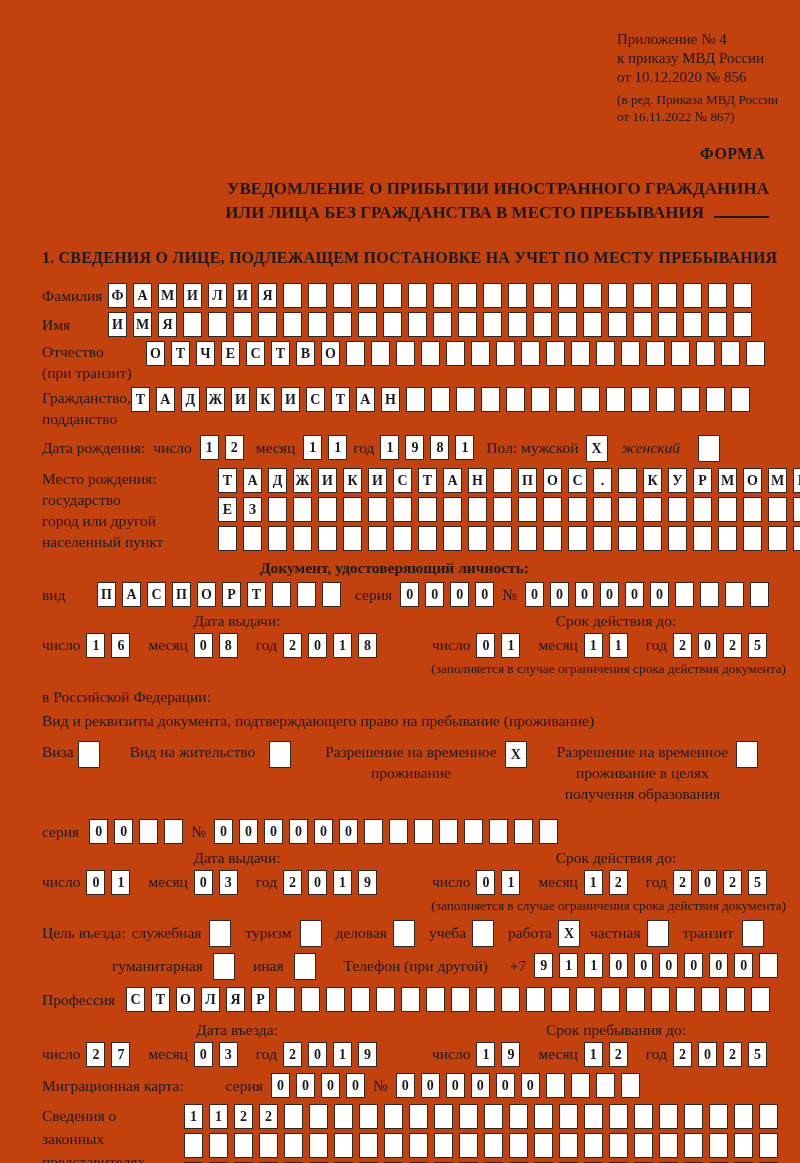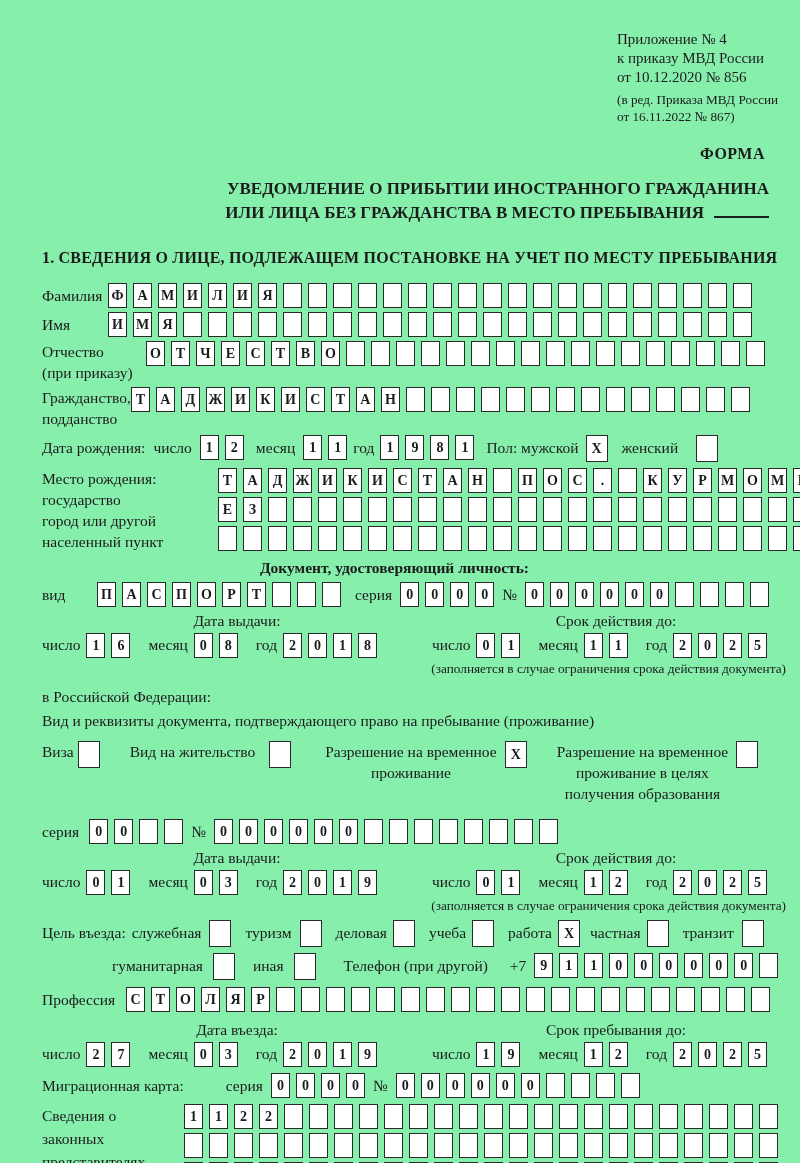--- a/index.html
+++ b/index.html
@@ -1,17 +1,17 @@
 <!DOCTYPE html>
 <html><head>
 <meta charset="utf-8">
 <style>
   html,body{margin:0;padding:0;background:#fff;}
   .page{width:800px;height:1163px;box-sizing:border-box;padding:30px 0 0 42px;
-        background:#86efac;font-family:"Liberation Serif",serif;color:#1b1b1b;overflow:hidden;}
+        background:#c2410c;font-family:"Liberation Serif",serif;color:#1b1b1b;overflow:hidden;}
 
   
   .hdr{margin-left:575px;font-size:15px;line-height:19px;}
   .hdr .sm{font-size:13.2px;line-height:17px;}
   .hdr .sm1{margin-top:4px;}
   .forma{width:723px;text-align:right;font-weight:bold;font-size:16px;margin-top:20px;letter-spacing:.5px;}
   .title{width:727px;text-align:right;font-weight:bold;font-size:17px;line-height:24px;margin-top:14px;}
   .blank{display:inline-block;width:55px;border-bottom:2px solid #1b1b1b;margin-left:10px;}
   .sec{margin-top:24px;margin-bottom:16px;font-weight:bold;font-size:16px;letter-spacing:.2px;}
 
@@ -130,21 +130,21 @@
         <span class="cell"></span>
         <span class="cell"></span>
         <span class="cell"></span>
         <span class="cell"></span>
       </div>
   </div>
 
   <div class="frow">
     <div class="lab2 w104">
       <div>Отчество</div>
-      <div>(при приказу)</div>
+      <div>(при транзит)</div>
     </div>
     <div class="cells">
         <span class="cell">О</span>
         <span class="cell">Т</span>
         <span class="cell">Ч</span>
         <span class="cell">Е</span>
         <span class="cell">С</span>
         <span class="cell">Т</span>
         <span class="cell">В</span>
         <span class="cell">О</span>
@@ -218,21 +218,21 @@
     <span class="cells">
         <span class="cell">1</span>
         <span class="cell">9</span>
         <span class="cell">8</span>
         <span class="cell">1</span>
       </span>
     <span class="lab" style="margin-left:6px;margin-right:7px;">Пол: мужской</span>
     <span class="cells cb">
         <span class="cell">X</span>
       </span>
-    <span class="lab" style="margin-left:8px;margin-right:18px;">женский</span>
+    <span class="lab" style="margin-left:8px;margin-right:18px;font-style:italic;">женский</span>
     <span class="cells cb">
         <span class="cell"></span>
       </span>
   </div>
 
   <div class="frow" style="margin-top:6px;gap:34px;">
     <div class="lab2 w142">
       <div>Место рождения:</div>
       <div>государство</div>
       <div>город или другой</div>

